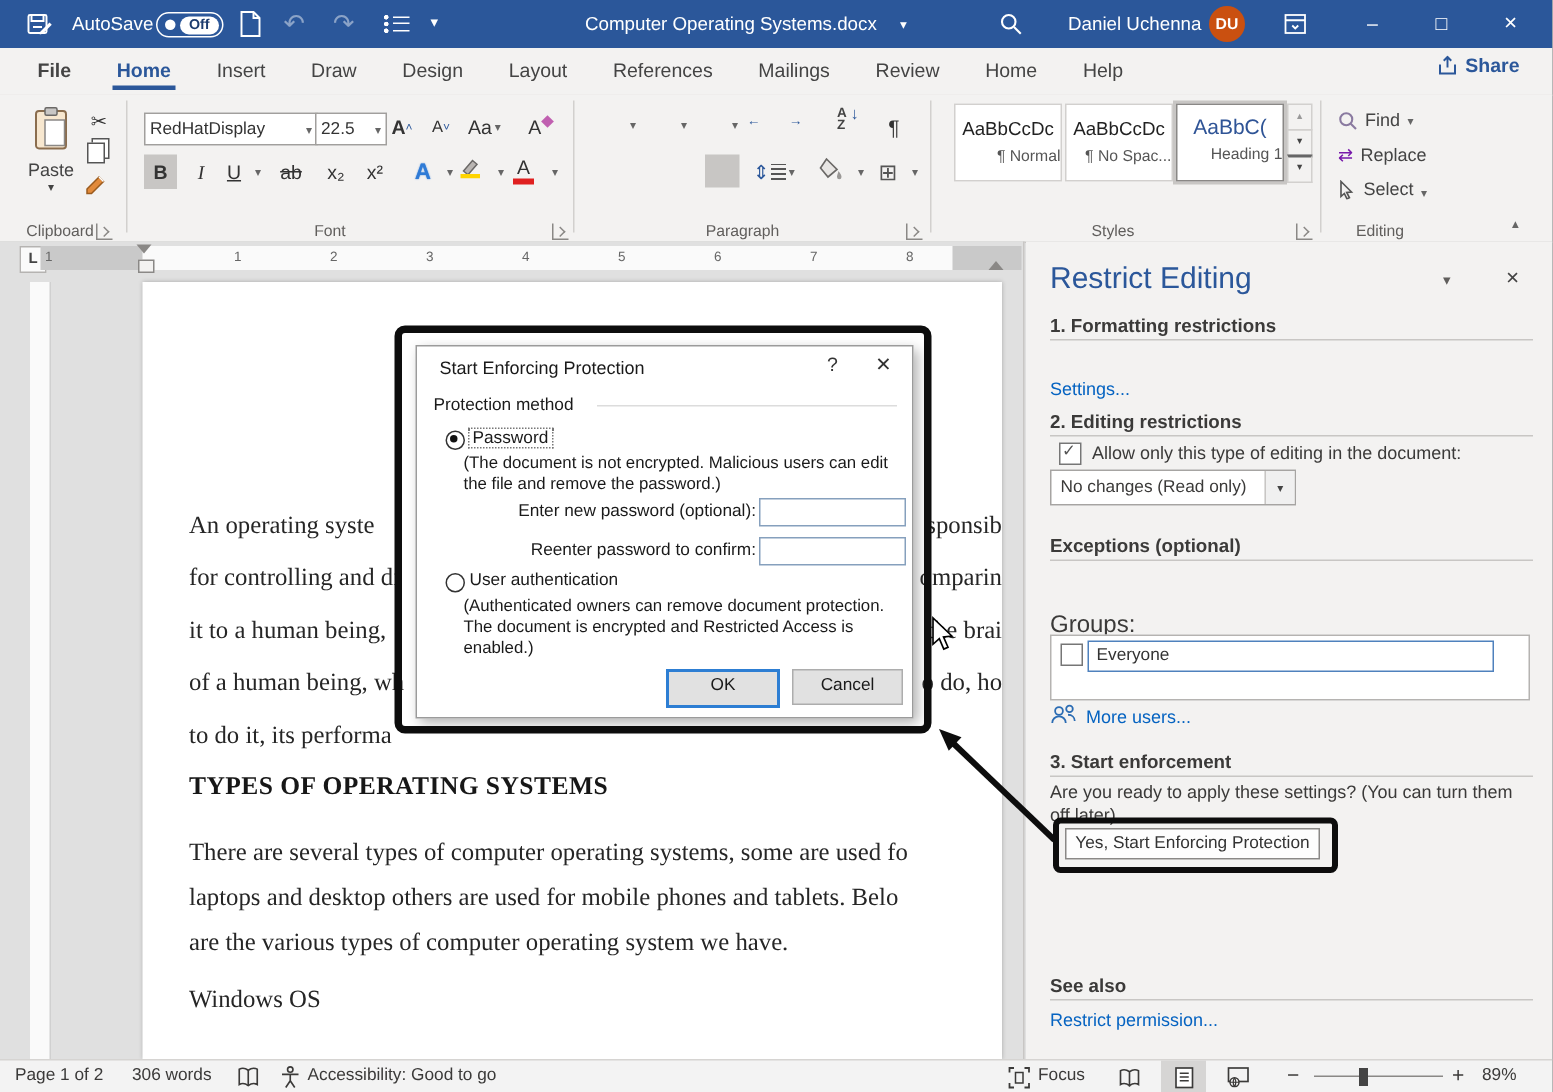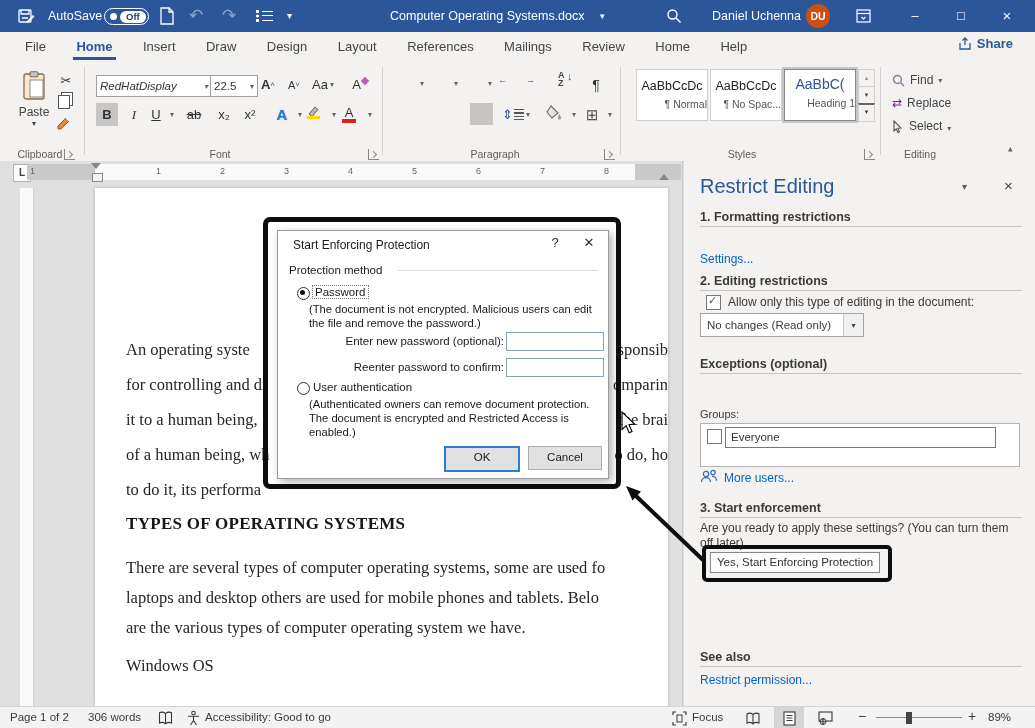--- a/index.html
+++ b/index.html
@@ -162,21 +162,21 @@
           <path d="M1 4.5h13" stroke="#fff" stroke-width="1.2"></path>
           <path d="M5.5 8l2 2 2-2" fill="none" stroke="#fff" stroke-width="1.2"></path>
         </svg>
     </span>
     <span class="abs winbtn" style="left:898px;">–</span>
     <span class="abs winbtn" style="left:944px;">□</span>
     <span class="abs winbtn" style="left:990px;font-size:15px;">×</span>
   </div>
 
   <div class="tabrow">
-    <span class="tab" style="margin-left:12px;">File</span>
+    <span class="tab" style="margin-left:12px;font-weight:bold;">File</span>
     <span class="tab active">Home</span>
     <span class="tab">Insert</span>
     <span class="tab">Draw</span>
     <span class="tab">Design</span>
     <span class="tab">Layout</span>
     <span class="tab">References</span>
     <span class="tab">Mailings</span>
     <span class="tab">Review</span>
     <span class="tab">Home</span>
     <span class="tab">Help</span>
@@ -209,21 +209,21 @@
     <span class="abs" style="left:56px;top:53px;">
       <svg width="16" height="16" viewBox="0 0 16 16">
           <path d="M2 10l8-8 3 3-8 8H2z" fill="#e28a3a" stroke="#9a5b1e" stroke-width="1"></path>
           <path d="M10 2l3 3" stroke="#fff" stroke-width="1"></path>
         </svg>
     </span>
     <div class="grp-label" style="left:8px;width:64px;">Clipboard</div>
     <span class="launcher" style="left:64px;"></span>
     <div class="vsep" style="left:84px;"></div>
 
-    <div class="abs combo" style="left:96px;top:12px;width:108px;font-style:italic;">
+    <div class="abs combo" style="left:96px;top:12px;width:108px;">
       <span>RedHatDisplay</span>
         <span class="arr">▾</span>
     </div>
     <div class="abs combo" style="left:210px;top:12px;width:40px;">
       <span>22.5</span>
         <span class="arr">▾</span>
     </div>
     <span class="abs fbtn" style="left:258px;top:10px;">
         <b>A</b>
         <sup style="font-size:8px;color:#2b579a;">˄</sup>
@@ -390,21 +390,21 @@
       <span class="cb checked"></span>
       <span style="font-size:12px;">Allow only this type of editing in the document:</span>
     </div>
     <div class="dropdown" style="top:152px;">
       <span class="txt">No changes (Read only)</span>
       <span class="darr">▾</span>
     </div>
 
     <div class="phead" style="top:196px;">Exceptions (optional)</div>
     <div class="prule" style="top:212px;"></div>
-    <div class="abs" style="left:16px;top:247px;font-size:11px;">Groups:</div>
+    <div class="abs" style="left:16px;top:247px;font-size:16px;">Groups:</div>
     <div class="groupbox" style="top:262px;">
       <span class="cb" style="position:absolute;left:6px;top:5px;"></span>
       <span class="entry">Everyone</span>
     </div>
     <span class="abs" style="left:16px;top:308px;">
       <svg width="18" height="15" viewBox="0 0 18 15">
           <g fill="none" stroke="#2b6cb3" stroke-width="1.2">
             <circle cx="6" cy="5" r="2.6"></circle>
             <path d="M1.5 13c0-2.6 2-4.4 4.5-4.4S10.5 10.4 10.5 13"></path>
             <circle cx="13" cy="3.6" r="2.2"></circle>

